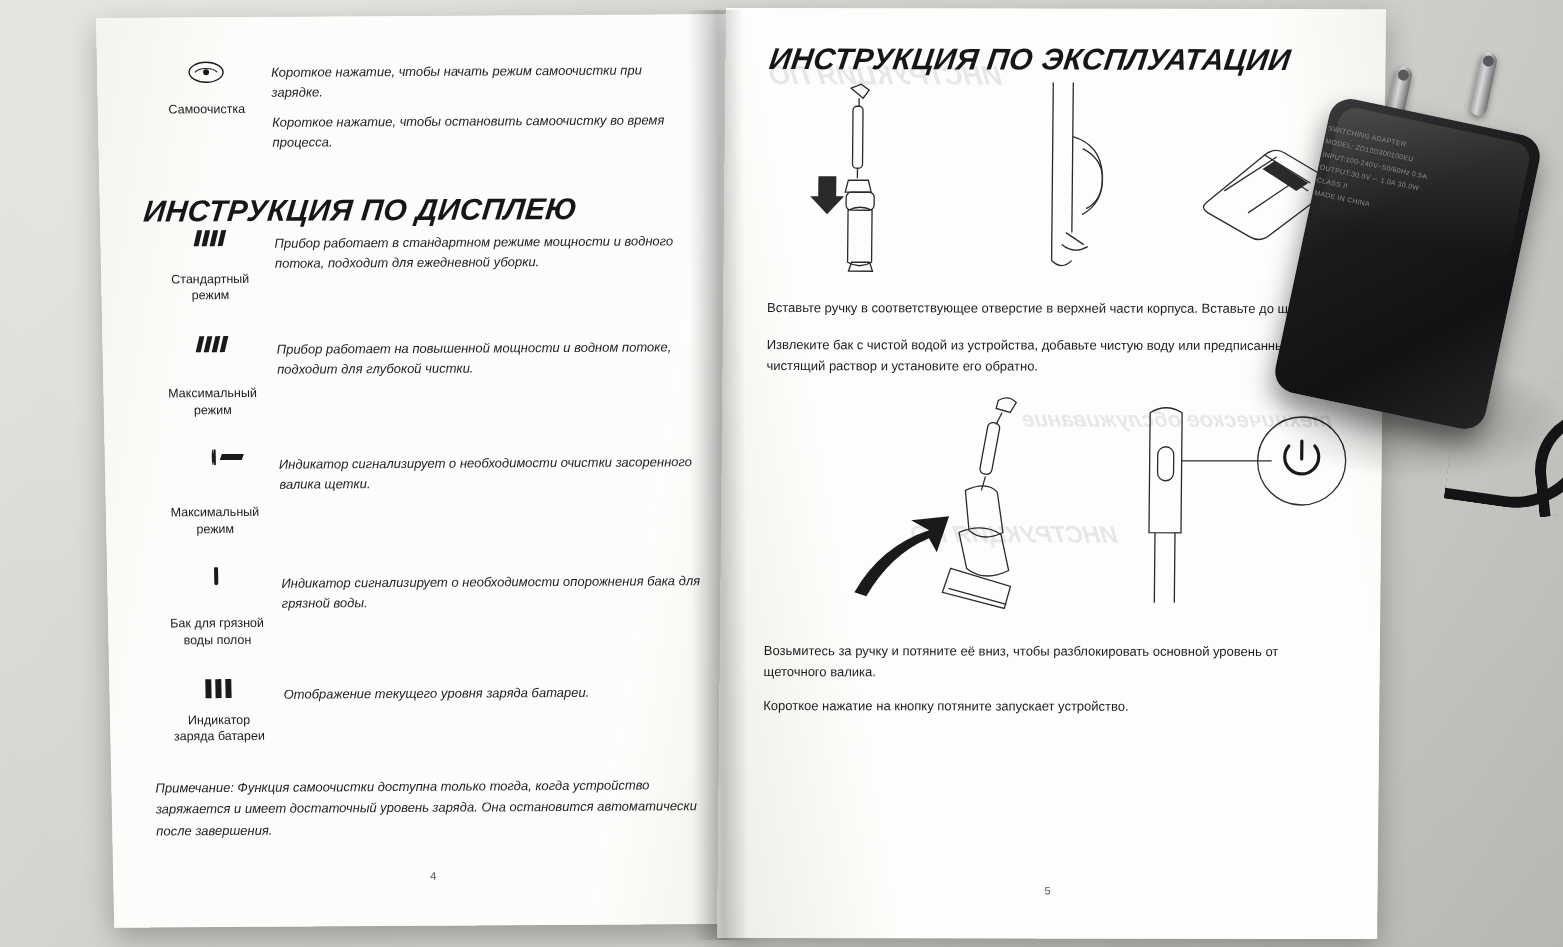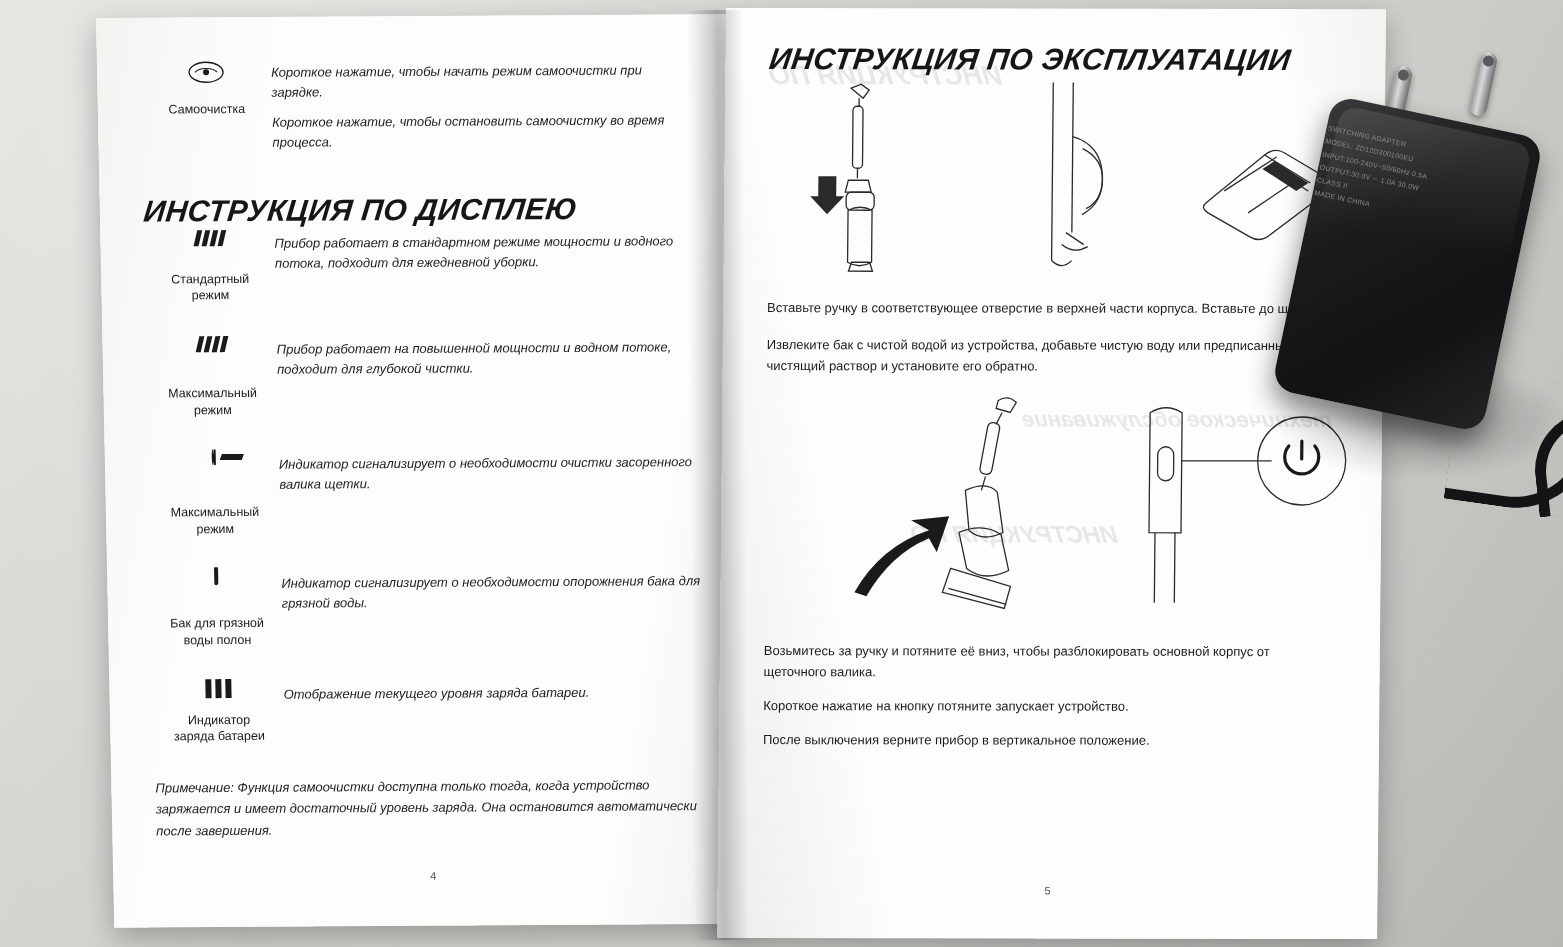--- a/index.html
+++ b/index.html
@@ -365,23 +365,22 @@
             <path d="M76 62 l90 0"></path>
             <circle cx="196" cy="62" r="44"></circle>
           </g>
           <g fill="none" stroke="#1a1a1a" stroke-width="3.2" stroke-linecap="round">
             <path d="M196 42 l0 18"></path>
             <path d="M183 47 a17 17 0 1 0 26 0"></path>
           </g>
         </svg>
       </div>
 
-      <p class="para sm">Возьмитесь за ручку и потяните её вниз, чтобы разблокировать основной корпус от щеточного валика.</p>
+      <p class="para sm">Возьмитесь за ручку и потяните её вниз, чтобы разблокировать основной уровень от щеточного валика.</p>
       <p class="para sm">Короткое нажатие на кнопку потяните запускает устройство.</p>
-      <p class="para sm">После выключения верните прибор в вертикальное положение.</p>
 
       <div class="pageno right">5</div>
     </div>
   </div>
 
   <div class="gutter"></div>
 </div>
 
 <div class="shadow-ad"></div>
 <div class="adapter">

